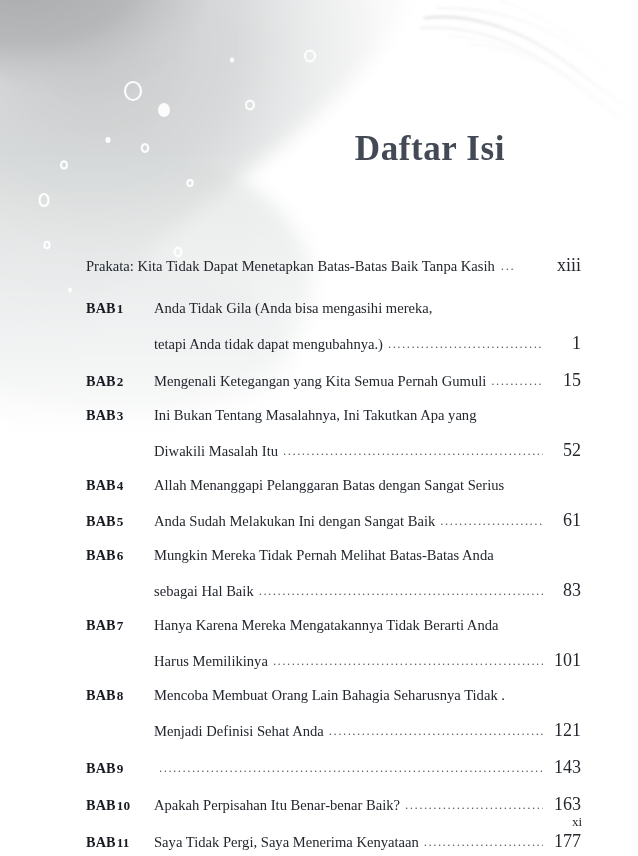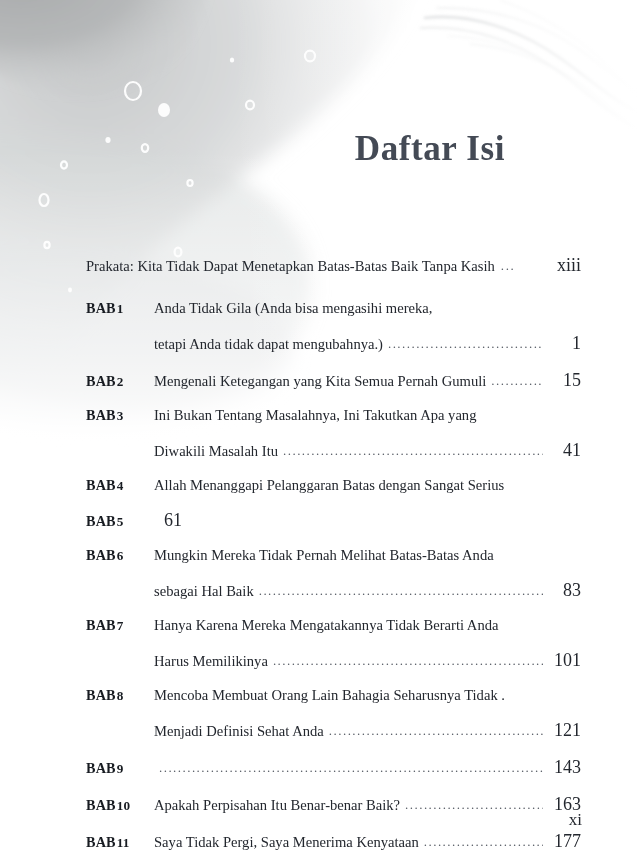--- a/index.html
+++ b/index.html
@@ -128,21 +128,21 @@
 
   
   .footer {
     position: absolute;
     left: 0;
     bottom: 26px;
     width: 638px;
     padding-right: 56px;
     box-sizing: border-box;
     text-align: right;
-    font-size: 17px;
+    font-size: 13px;
     color: #23272e;
   }
 </style>
 </head>
 <body>
 
 <div class="page">
 
   <div class="art">
     <svg width="638" height="856" viewBox="0 0 638 856" xmlns="http://www.w3.org/2000/svg">
@@ -269,32 +269,36 @@
       <div class="body">
         <span class="title-text">Ini Bukan Tentang Masalahnya, Ini Takutkan Apa yang</span>
       </div>
     </div>
     <div class="toc-row cont">
       <span class="label-spacer"></span>
       <div class="body">
         <span class="title-text">Diwakili Masalah Itu</span>
         <span class="leader"></span>
       </div>
-      <span class="pageno">41</span>
+      <span class="pageno">52</span>
     </div>
 
     <div class="toc-row tight">
       <span class="label"><span>BAB</span><span class="num">4</span></span>
       <div class="body">
         <span class="title-text">Allah Menanggapi Pelanggaran Batas dengan Sangat Serius</span>
       </div>
     </div>
 
     <div class="toc-row">
       <span class="label"><span>BAB</span><span class="num">5</span></span>
+      <div class="body">
+        <span class="title-text">Anda Sudah Melakukan Ini dengan Sangat Baik</span>
+        <span class="leader"></span>
+      </div>
       <span class="pageno">61</span>
     </div>
 
     <div class="toc-row tight">
       <span class="label"><span>BAB</span><span class="num">6</span></span>
       <div class="body">
         <span class="title-text">Mungkin Mereka Tidak Pernah Melihat Batas-Batas Anda</span>
       </div>
     </div>
     <div class="toc-row cont">

